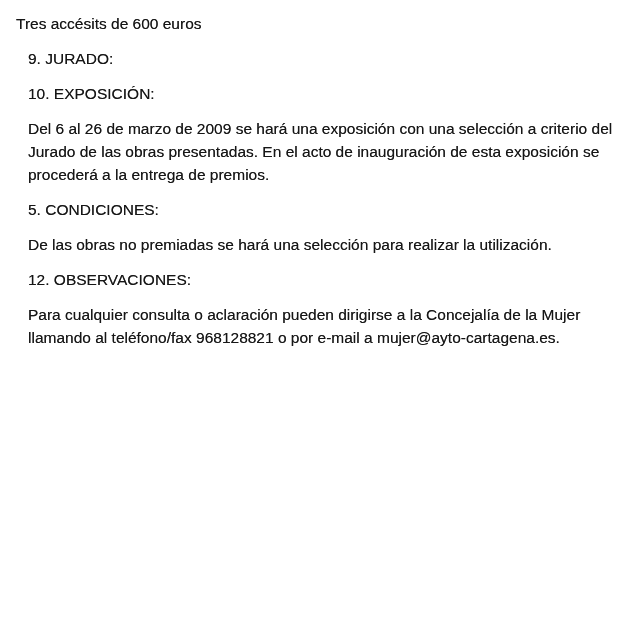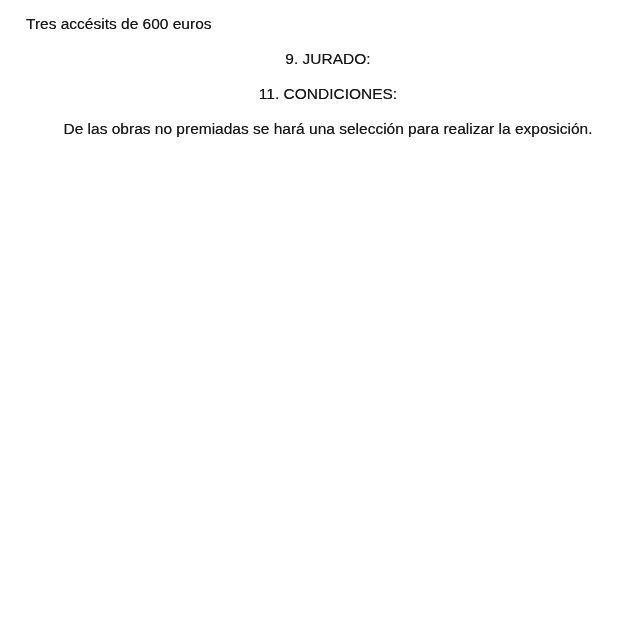--- a/index.html
+++ b/index.html
@@ -5,54 +5,62 @@
     html, body {
       margin: 0;
       padding: 0;
       background: #ffffff;
     }
     .page {
       box-sizing: border-box;
       width: 640px;
       height: 621px;
       background: #ffffff;
-      padding: 12px 10px 0 26px;
+      padding: 12px 10px 0 16px;
       font-family: "Liberation Sans", "DejaVu Sans", sans-serif;
       font-size: 15.5px;
       line-height: 23px;
       color: #161616;
       text-shadow: 0 0 0.5px rgba(22, 22, 22, 0.65);
       overflow: hidden;
     }
     .block {
       margin: 0 0 12px 0;
       padding: 0;
       font-size: inherit;
       font-weight: 400;
       white-space: pre-line;
     }
     section {
       margin: 12px;
       padding: 0;
-      text-align: center;
     }
   </style>
 </head>
 <body>
 
 <div class="page">
 
   <p class="block">Tres accésits de 600 euros</p>
 
   <section>
     <h2 class="block">9. JURADO:</h2>
   </section>
 
-
   <section>
-    <h2 class="block">11. CONDICIONES:</h2>
-    <p class="block">De las obras no premiadas se hará una selección para realizar la exposición.</p>
+    <h2 class="block">10. EXPOSICIÓN:</h2>
+    <p class="block">Del 6 al 26 de marzo de 2009 se hará una exposición con una selección a criterio del
+Jurado de las obras presentadas. En el acto de inauguración de esta exposición se
+procederá a la entrega de premios.</p>
   </section>
 
   <section>
+    <h2 class="block">5. CONDICIONES:</h2>
+    <p class="block">De las obras no premiadas se hará una selección para realizar la utilización.</p>
+  </section>
+
+  <section>
+    <h2 class="block">12. OBSERVACIONES:</h2>
+    <p class="block">Para cualquier consulta o aclaración pueden dirigirse a la Concejalía de la Mujer
+llamando al teléfono/fax 968128821 o por e-mail a mujer@ayto-cartagena.es.</p>
   </section>
 
 </div>
 
 </body></html>

